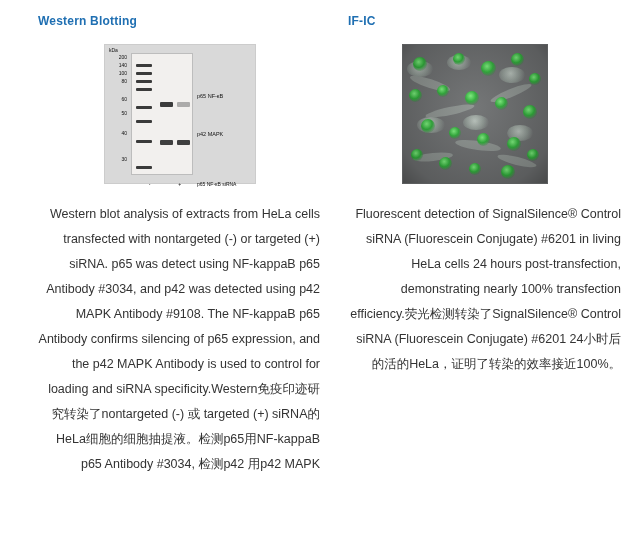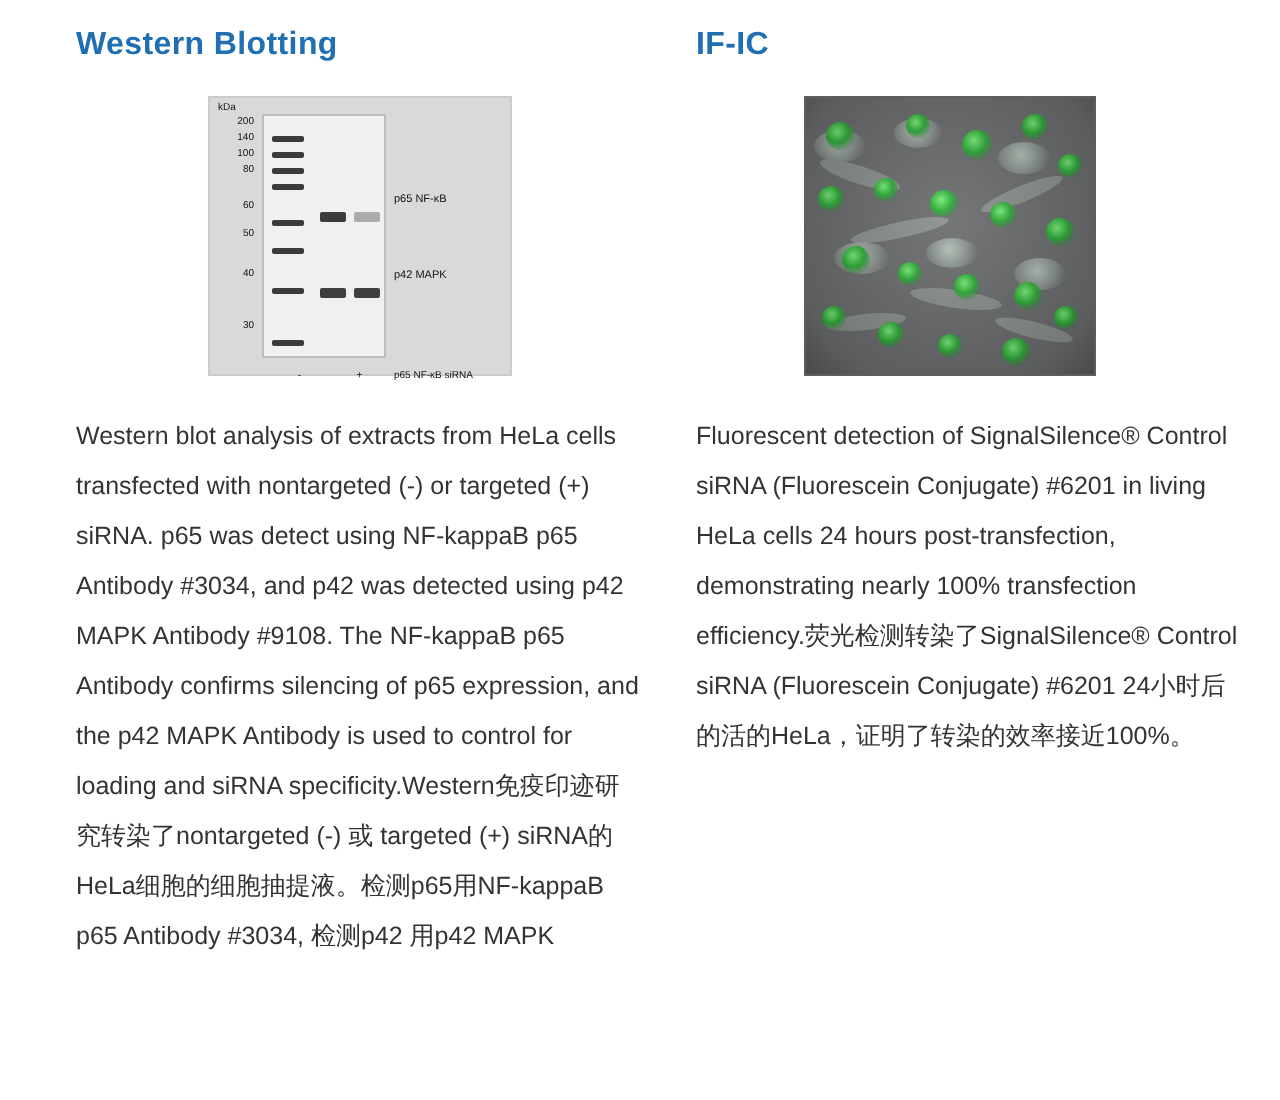--- a/index.html
+++ b/index.html
@@ -33,21 +33,21 @@
     width: 330px;
     padding-left: 38px;
     padding-right: 10px;
   }
   .col-right {
     width: 310px;
     padding-left: 18px;
     padding-right: 19px;
   }
   .col-title {
-    font-size: 16px;
+    font-size: 12px;
     font-weight: bold;
     color: #1f6fb2;
     margin: 0 0 16px 0;
     letter-spacing: 0.2px;
   }
   .fig-wrap {
     margin: 0 0 18px 0;
   }
 
   
@@ -176,20 +176,21 @@
 
   
   .caption {
     font-size: 12.5px;
     line-height: 25px;
     color: #333333;
     margin: 0;
   }
   .caption p {
     margin: 0;
+    text-align: right;
   }
 </style>
 </head>
 <body>
 
 <div class="page">
   <div class="columns">
 
     <div class="col col-left">
       <h2 class="col-title">Western Blotting</h2>

